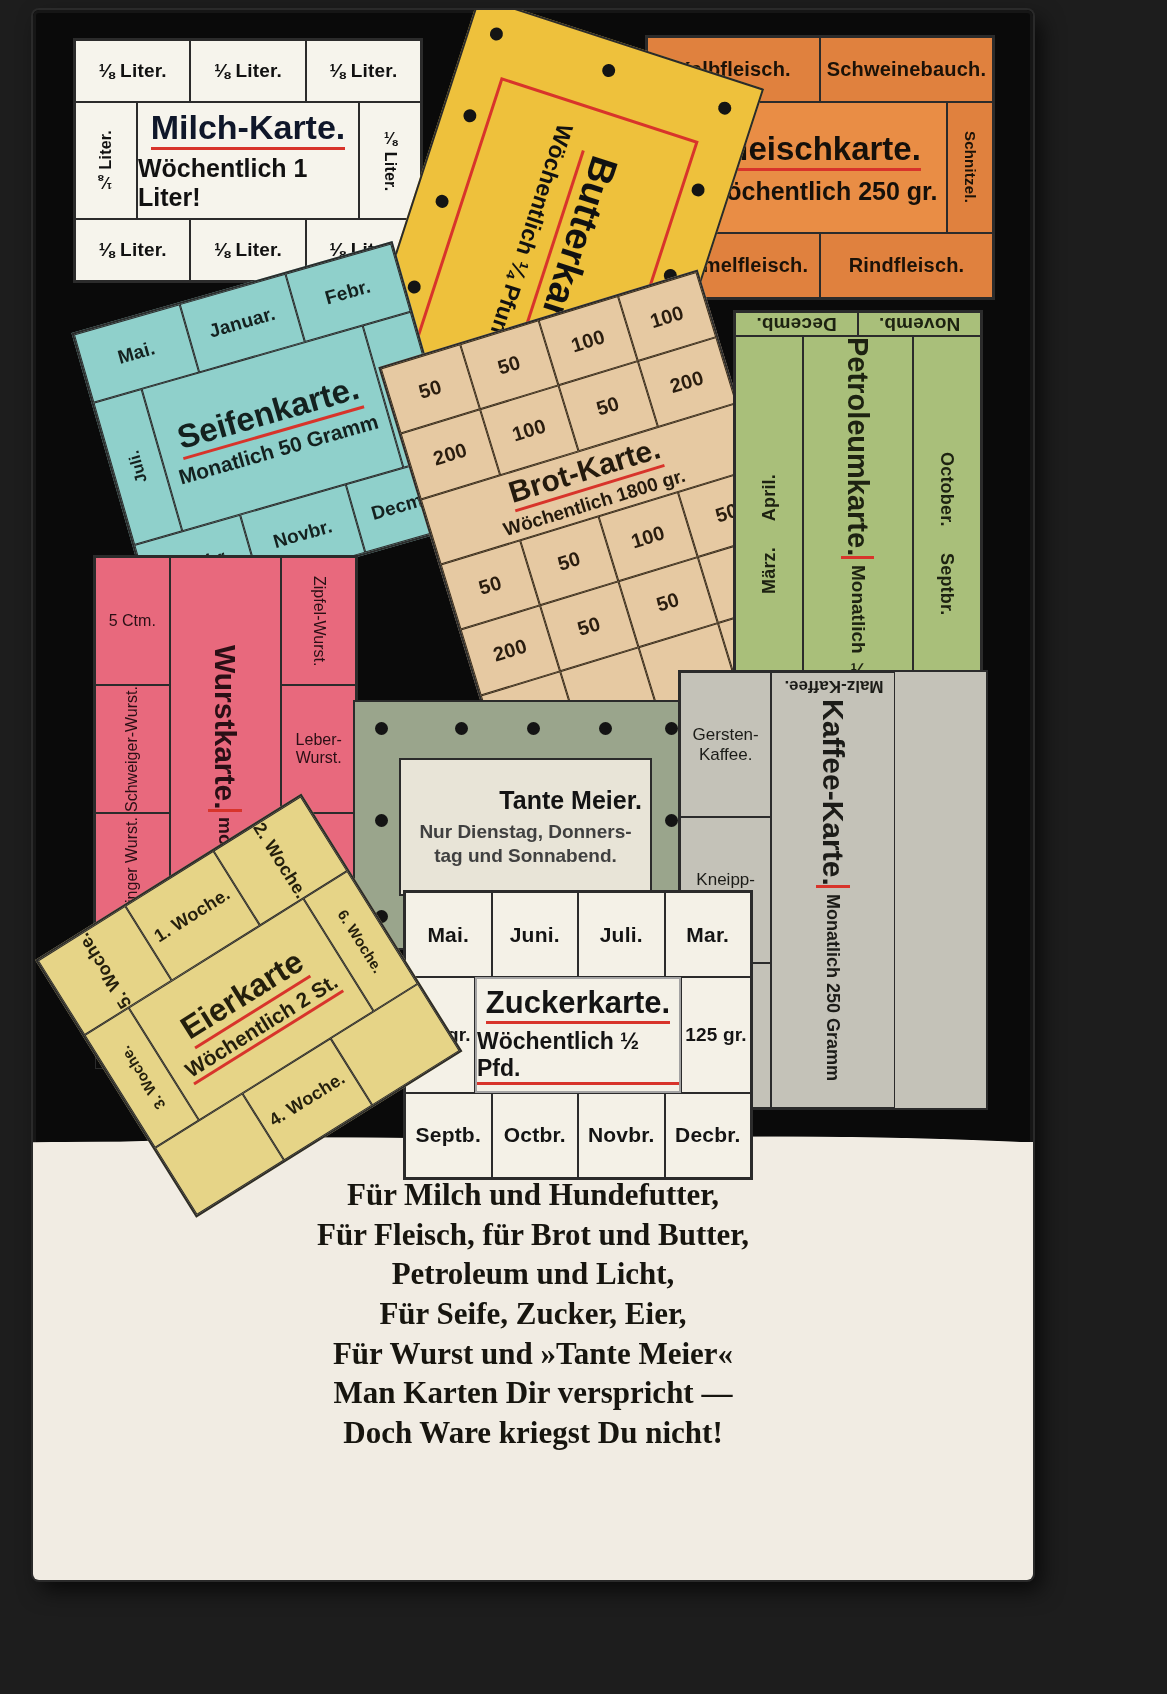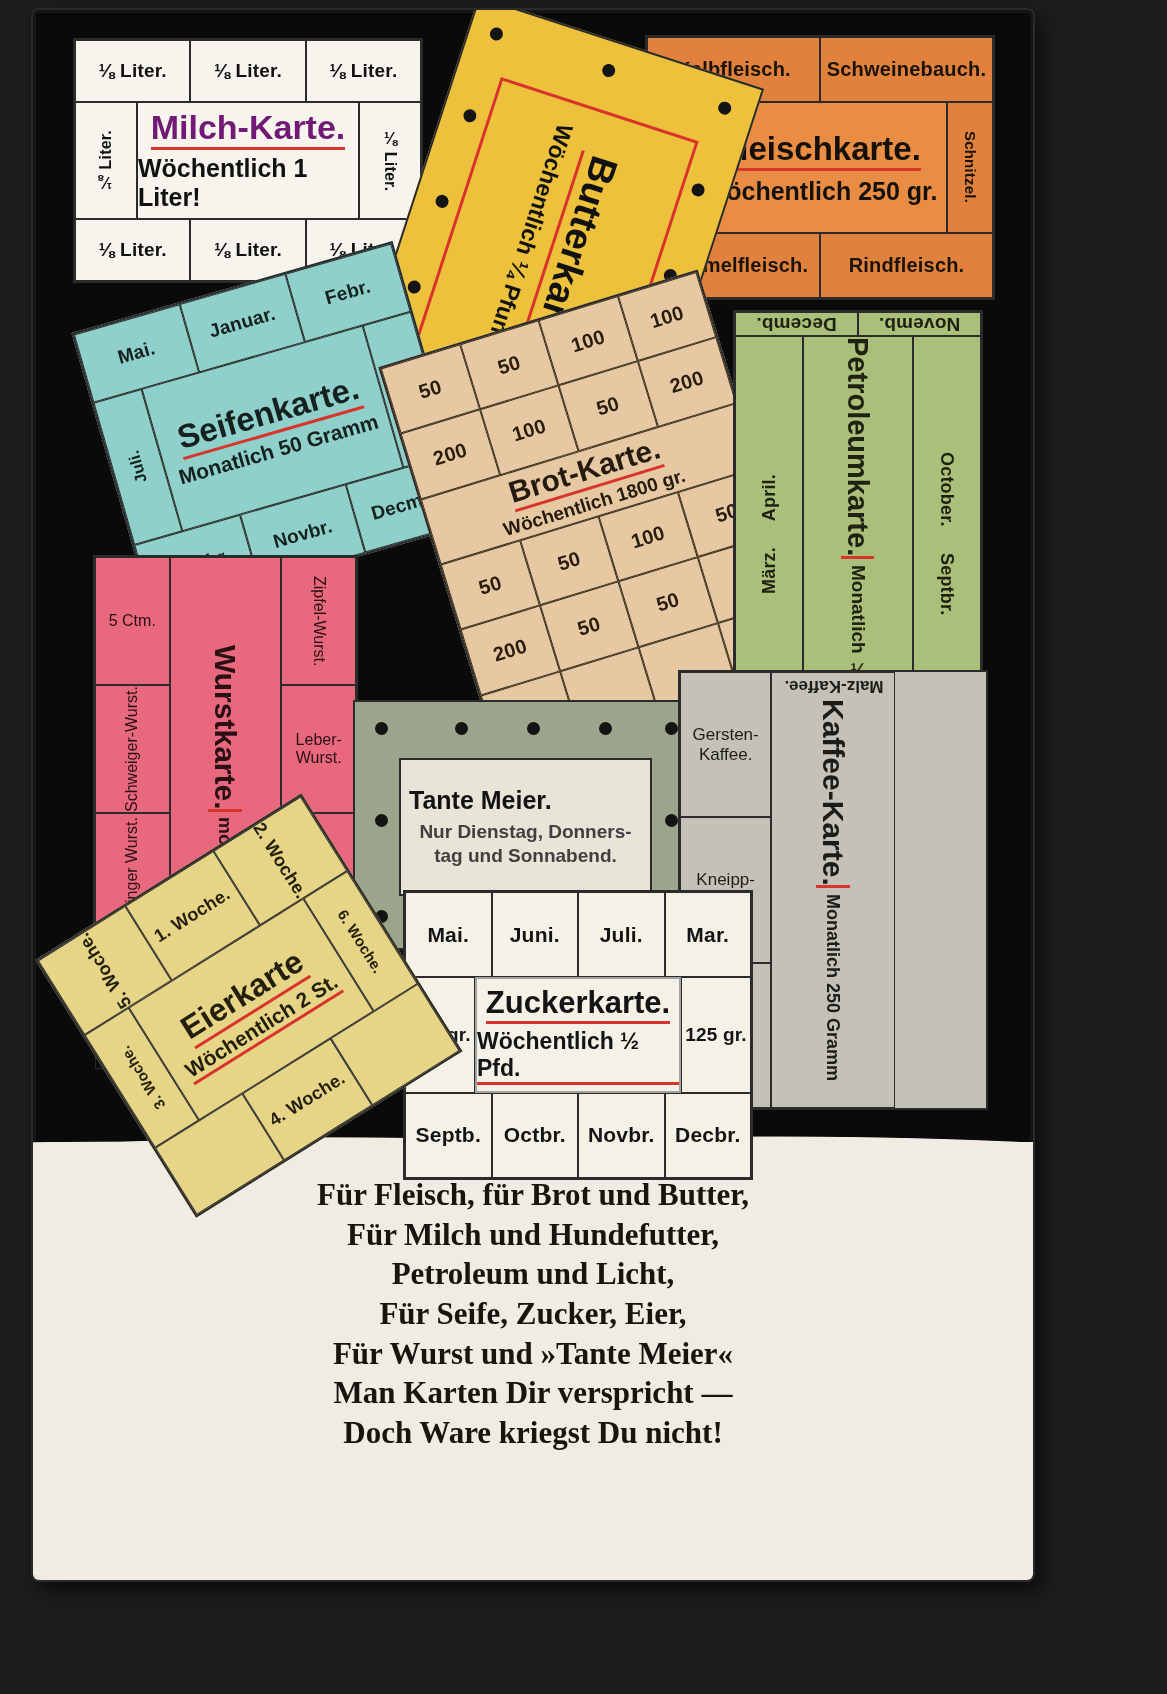--- a/index.html
+++ b/index.html
@@ -36,21 +36,21 @@
   .vert{writing-mode:vertical-rl;}
   .vertR{writing-mode:vertical-rl;transform:rotate(180deg);}
 
   
   #milch{left:40px;top:28px;width:350px;height:245px;background:#f6f4ec;border:2px solid #2b2b2b;}
   #milch .g{display:grid;grid-template-columns:1fr 1fr 1fr;grid-template-rows:1fr 1.9fr 1fr;width:100%;height:100%;}
   #milch .c{border:1px solid #2b2b2b;font-size:19px;color:#111;}
   #milch .mid{grid-column:1/4;display:grid;grid-template-columns:62px 1fr 62px;}
   #milch .mid .s{border:1px solid #2b2b2b;font-size:16px;color:#111;}
   #milch .mbody{border:1px solid #2b2b2b;display:flex;flex-direction:column;align-items:center;justify-content:center;gap:4px;}
-  #milch .mbody .t1{font-size:34px;font-weight:bold;color:#701a75;}
+  #milch .mbody .t1{font-size:34px;font-weight:bold;color:#0f172a;}
   #milch .mbody .t2{font-size:25px;font-weight:bold;color:#111;}
 
   
   #fleisch{left:612px;top:25px;width:350px;height:265px;background:#e0813e;border:2px solid #2b2b2b;}
   #fleisch .g{display:grid;grid-template-columns:1fr 1fr;grid-template-rows:1fr 2fr 1fr;width:100%;height:100%;}
   #fleisch .c{border:1px solid #2b2b2b;font-size:20px;color:#1b1208;}
   #fleisch .mid{grid-column:1/3;display:grid;grid-template-columns:46px 1fr 46px;}
   #fleisch .mid .s{border:1px solid #2b2b2b;font-size:15px;color:#1b1208;}
   #fleisch .mbody{border:1px solid #2b2b2b;background:#e98d45;display:flex;flex-direction:column;align-items:center;justify-content:center;gap:6px;}
   #fleisch .mbody .t1{font-size:33px;font-weight:bold;color:#15100a;}
@@ -104,21 +104,21 @@
   #wurst .c{border:1px solid #2b2b2b;font-size:16px;color:#2a0f15;display:flex;align-items:center;justify-content:center;text-align:center;}
   #wurst .mbody{border:1px solid #2b2b2b;display:flex;align-items:center;justify-content:center;}
   #wurst .mbody .rot{writing-mode:vertical-rl;display:flex;align-items:center;gap:5px;}
   #wurst .mbody .t1{font-size:30px;font-weight:bold;color:#2a0f15;}
   #wurst .mbody .t2{font-size:19px;font-weight:bold;color:#2a0f15;}
 
   
   #tante{left:320px;top:690px;width:345px;height:250px;background:#9aa58c;border:2px solid #2b2b2b;}
   #tante .dot{position:absolute;width:13px;height:13px;border-radius:50%;background:#141414;}
   #tante .inner{position:absolute;left:44px;top:56px;right:44px;bottom:52px;background:#e8e4d7;border:2px solid #2b2b2b;
-      display:flex;flex-direction:column;align-items:flex-start;justify-content:center;gap:5px;padding:4px 8px;box-sizing:border-box;}
+      display:flex;flex-direction:column;align-items:flex-end;justify-content:center;gap:5px;padding:4px 8px;box-sizing:border-box;}
   #tante .t1{font-size:25px;font-weight:bold;color:#131313;}
   #tante .t2{font-size:19px;font-weight:bold;color:#404040;line-height:1.25;text-align:center;}
 
   
   #kaffee{left:645px;top:660px;width:310px;height:440px;background:#c4c2b8;border:2px solid #2b2b2b;}
   #kaffee .g{width:100%;height:100%;display:grid;grid-template-columns:1fr 1.35fr 1fr;}
   #kaffee .col{display:grid;grid-template-rows:1fr 1fr 1fr;}
   #kaffee .c{border:1px solid #2b2b2b;font-size:17px;color:#1c1c18;display:flex;align-items:center;justify-content:center;text-align:center;}
   #kaffee .mbody{border:1px solid #2b2b2b;display:flex;align-items:center;justify-content:center;}
   #kaffee .mbody .rot{writing-mode:vertical-rl;display:flex;align-items:center;gap:6px;}
@@ -434,21 +434,21 @@
             <span class="vert">6. Woche.</span>
           </div>
       </div>
       <div class="cell c"></div>
       <div class="cell c">4. Woche.</div>
       <div class="cell c"></div>
     </div>
   </div>
 
   <div id="poem">
+    <div>Für Milch und Hundefutter,</div>
     <div>Für Fleisch, für Brot und Butter,</div>
-    <div>Für Milch und Hundefutter,</div>
     <div>Petroleum und Licht,</div>
     <div>Für Seife, Zucker, Eier,</div>
     <div>Für Wurst und »Tante Meier«</div>
     <div>Man Karten Dir verspricht —</div>
     <div>Doch Ware kriegst Du nicht!</div>
   </div>
 </div>
 
 </body></html>

